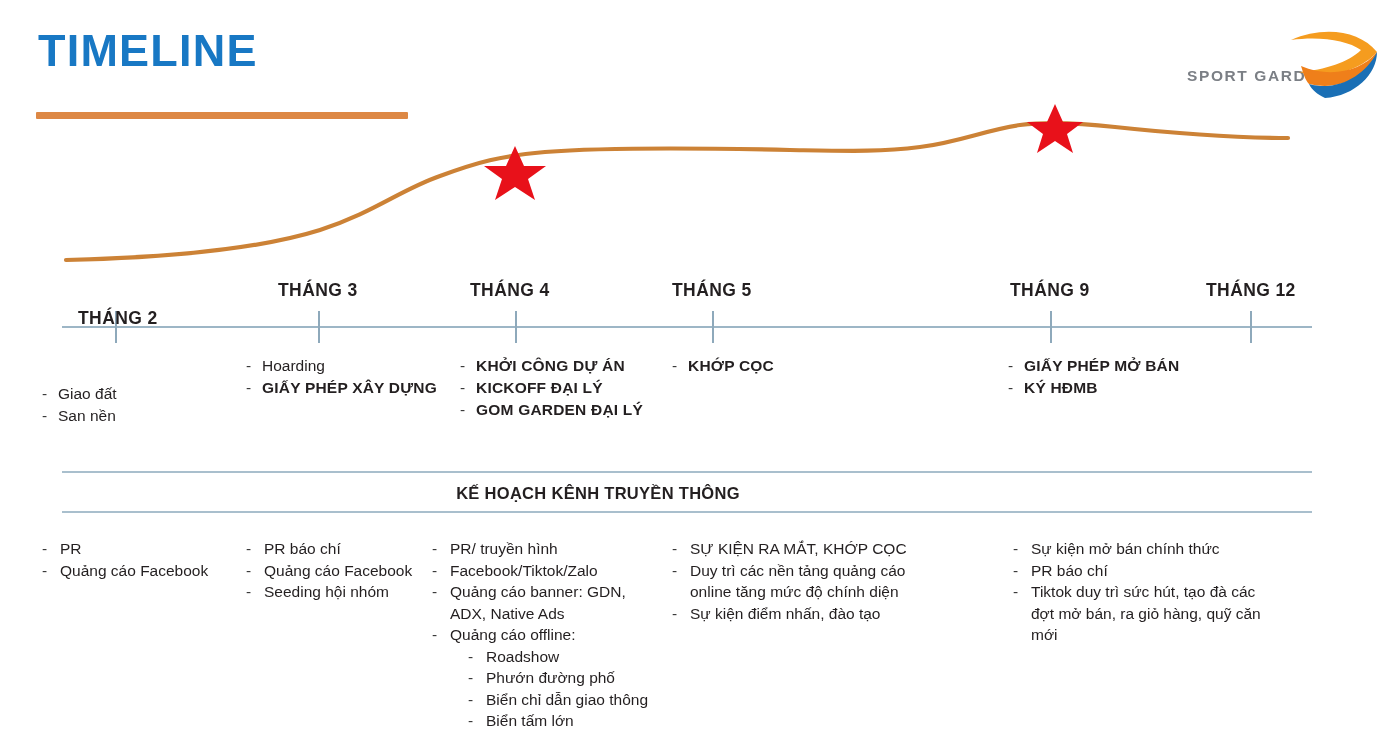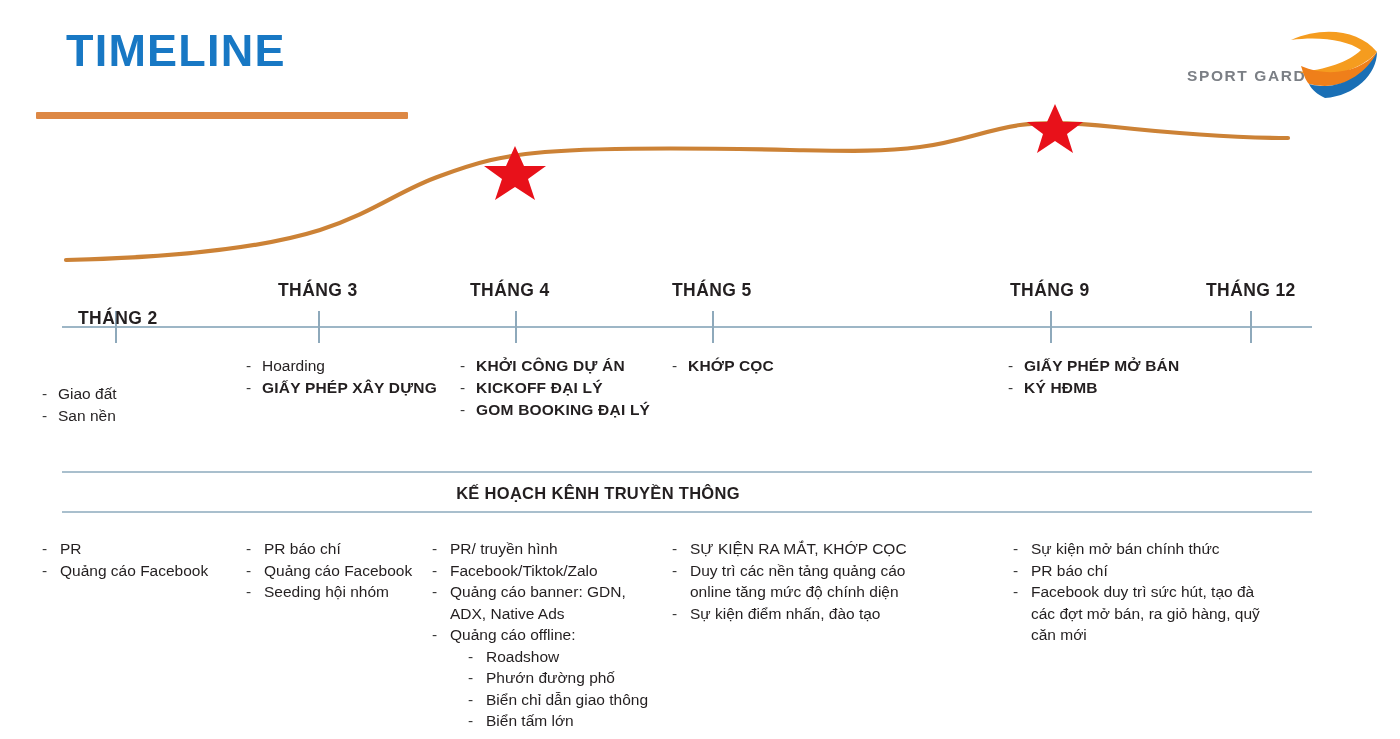--- a/index.html
+++ b/index.html
@@ -19,21 +19,20 @@
   
   #page-title {
     position: absolute;
     left: 38px;
     top: 28px;
     font-size: 45px;
     font-weight: bold;
     letter-spacing: 1.2px;
     color: #1878c4;
     line-height: 1;
-    margin-left: 28px;
   }
   #title-underline {
     position: absolute;
     left: 36px;
     top: 112px;
     width: 372px;
     height: 7px;
     background: #dd8845;
     border-radius: 1px;
   }
@@ -260,21 +259,21 @@
     <div class="milestone-item bold">
       <span class="dash">-</span>
       <span class="txt">KHỞI CÔNG DỰ ÁN</span>
     </div>
     <div class="milestone-item bold">
       <span class="dash">-</span>
       <span class="txt">KICKOFF ĐẠI LÝ</span>
     </div>
     <div class="milestone-item bold">
       <span class="dash">-</span>
-      <span class="txt">GOM BOOKING ĐẠI LÝ</span>
+      <span class="txt">GOM GARDEN ĐẠI LÝ</span>
     </div>
   </div>
 </div>
 
 <div class="month-col" style="left:672px;">
   <div class="month-label">THÁNG 5</div>
   <div class="milestone-list" style="left:0px;">
     <div class="milestone-item bold">
       <span class="dash">-</span>
       <span class="txt">KHỚP CỌC</span>
@@ -384,15 +383,15 @@
   <div class="media-item">
     <span class="dash">-</span>
     <span class="txt">Sự kiện mở bán chính thức</span>
   </div>
   <div class="media-item">
     <span class="dash">-</span>
     <span class="txt">PR báo chí</span>
   </div>
   <div class="media-item">
     <span class="dash">-</span>
-    <span class="txt">Facebook duy trì sức hút, tạo đà các đợt mở bán, ra giỏ hàng, quỹ căn mới</span>
+    <span class="txt">Tiktok duy trì sức hút, tạo đà các đợt mở bán, ra giỏ hàng, quỹ căn mới</span>
   </div>
 </div>
 
 </body></html>

